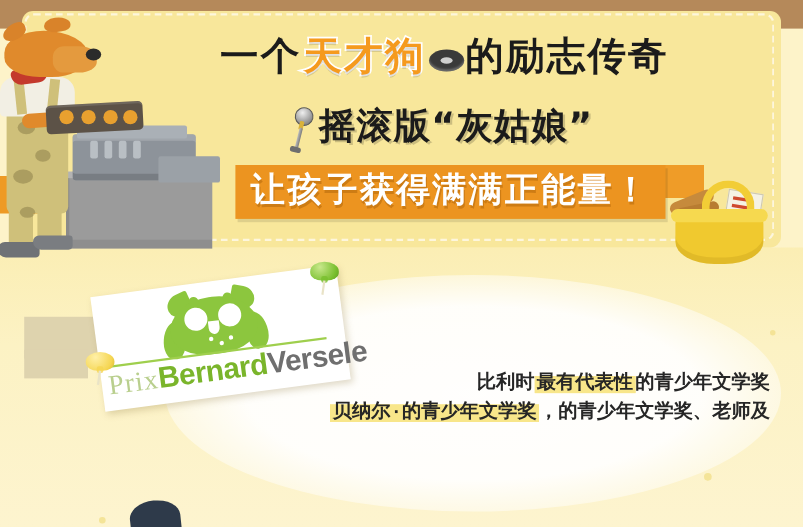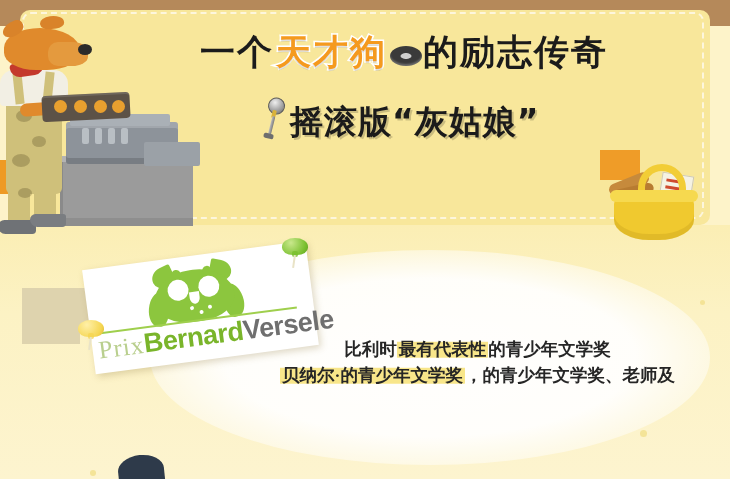--- a/index.html
+++ b/index.html
@@ -66,21 +66,21 @@
       radial-gradient(ellipse at 50% 50%, #d9d9d9 0 18%, #3a3a3a 19% 100%);
     box-shadow:inset 0 -2px 2px rgba(255,255,255,.25);
     position:relative;margin:0 1px;
   }
   .tire:after{
     content:"";position:absolute;left:50%;top:50%;width:11px;height:6px;
     transform:translate(-50%,-50%);border-radius:50%;
     background:#cfcfcf;
   }
 
-  .subhead-row{position:absolute;left:262px;top:95px;display:flex;align-items:flex-end;gap:6px;}
+  .subhead-row{position:absolute;left:262px;top:95px;display:flex;align-items:flex-start;gap:6px;}
   .mic{
     width:22px;height:46px;position:relative;flex:0 0 auto;transform:rotate(14deg);
   }
   .mic .mic-head{
     position:absolute;left:3px;top:2px;width:15px;height:15px;border-radius:50%;
     background:radial-gradient(circle at 35% 30%, #efefef, #8e8e8e 70%, #5f5f5f);
     border:1px solid #5a5a5a;
   }
   .mic .mic-neck{
     position:absolute;left:9px;top:15px;width:4px;height:8px;background:#d9b23a;border-radius:1px;
@@ -147,23 +147,23 @@
   .pin-green{left:282px;top:238px;}
   .pin-green .head{background:radial-gradient(circle at 34% 28%, #c9e88c, #79bf2e 70%, #5f9c22);}
   .pin-green .neck{background:#79bf2e;}
   .pin-yellow{left:78px;top:320px;}
   .pin-yellow .head{background:radial-gradient(circle at 34% 28%, #fff0a8, #f5d653 70%, #d9b72f);}
   .pin-yellow .neck{background:#f5d653;}
 
   
   .copy{
     position:absolute;left:255px;top:336px;width:445px;
-    text-align:center;color:#262626;
+    text-align:right;color:#262626;
     font-size:17.5px;line-height:26px;font-weight:700;
-    font-family:Liberation Serif, serif;
+    font-family:Liberation Mono, monospace;
   }
   .copy .ln{white-space:nowrap;}
   .mark{background:linear-gradient(180deg,rgba(250,233,140,0) 12%,#f8e68a 14%,#f8e68a 92%,rgba(248,230,138,0) 94%);padding:0 2px;border-radius:2px;}
 
   
   .dog{position:absolute;left:-4px;top:14px;width:200px;height:225px;}
   .d-bench{position:absolute;left:64px;top:148px;width:130px;height:64px;background:#9b9b9b;
            border-left:3px solid #8a8a8a;box-shadow:inset 0 -8px 0 rgba(0,0,0,.08);}
   .d-bench-top{position:absolute;left:60px;top:142px;width:138px;height:10px;background:#b3b3b3;transform:skewX(-16deg);}
   .d-engine{position:absolute;left:70px;top:108px;width:112px;height:42px;background:#8d939a;border-radius:3px;
@@ -270,20 +270,23 @@
   <div class="subhead-row">
     <span class="mic">
       <span class="mic-head"></span>
         <span class="mic-neck"></span>
         <span class="mic-stick"></span>
         <span class="mic-base"></span>
     </span>
     <span class="subhead">摇滚版“灰姑娘”</span>
   </div>
 
+  <div class="banner">
+    <div class="banner-text">让孩子获得满满正能量！</div>
+  </div>
 
   <div class="basket">
     <div class="bk-bread"></div>
     <div class="bk-bread2"></div>
     <div class="bk-paper">
         <i style="left:4px;top:5px;width:18px;height:3px;"></i>
         <i style="left:4px;top:12px;width:14px;height:3px;"></i>
         <i style="left:4px;top:19px;width:20px;height:3px;"></i>
       </div>
     <div class="bk-handle"></div>

